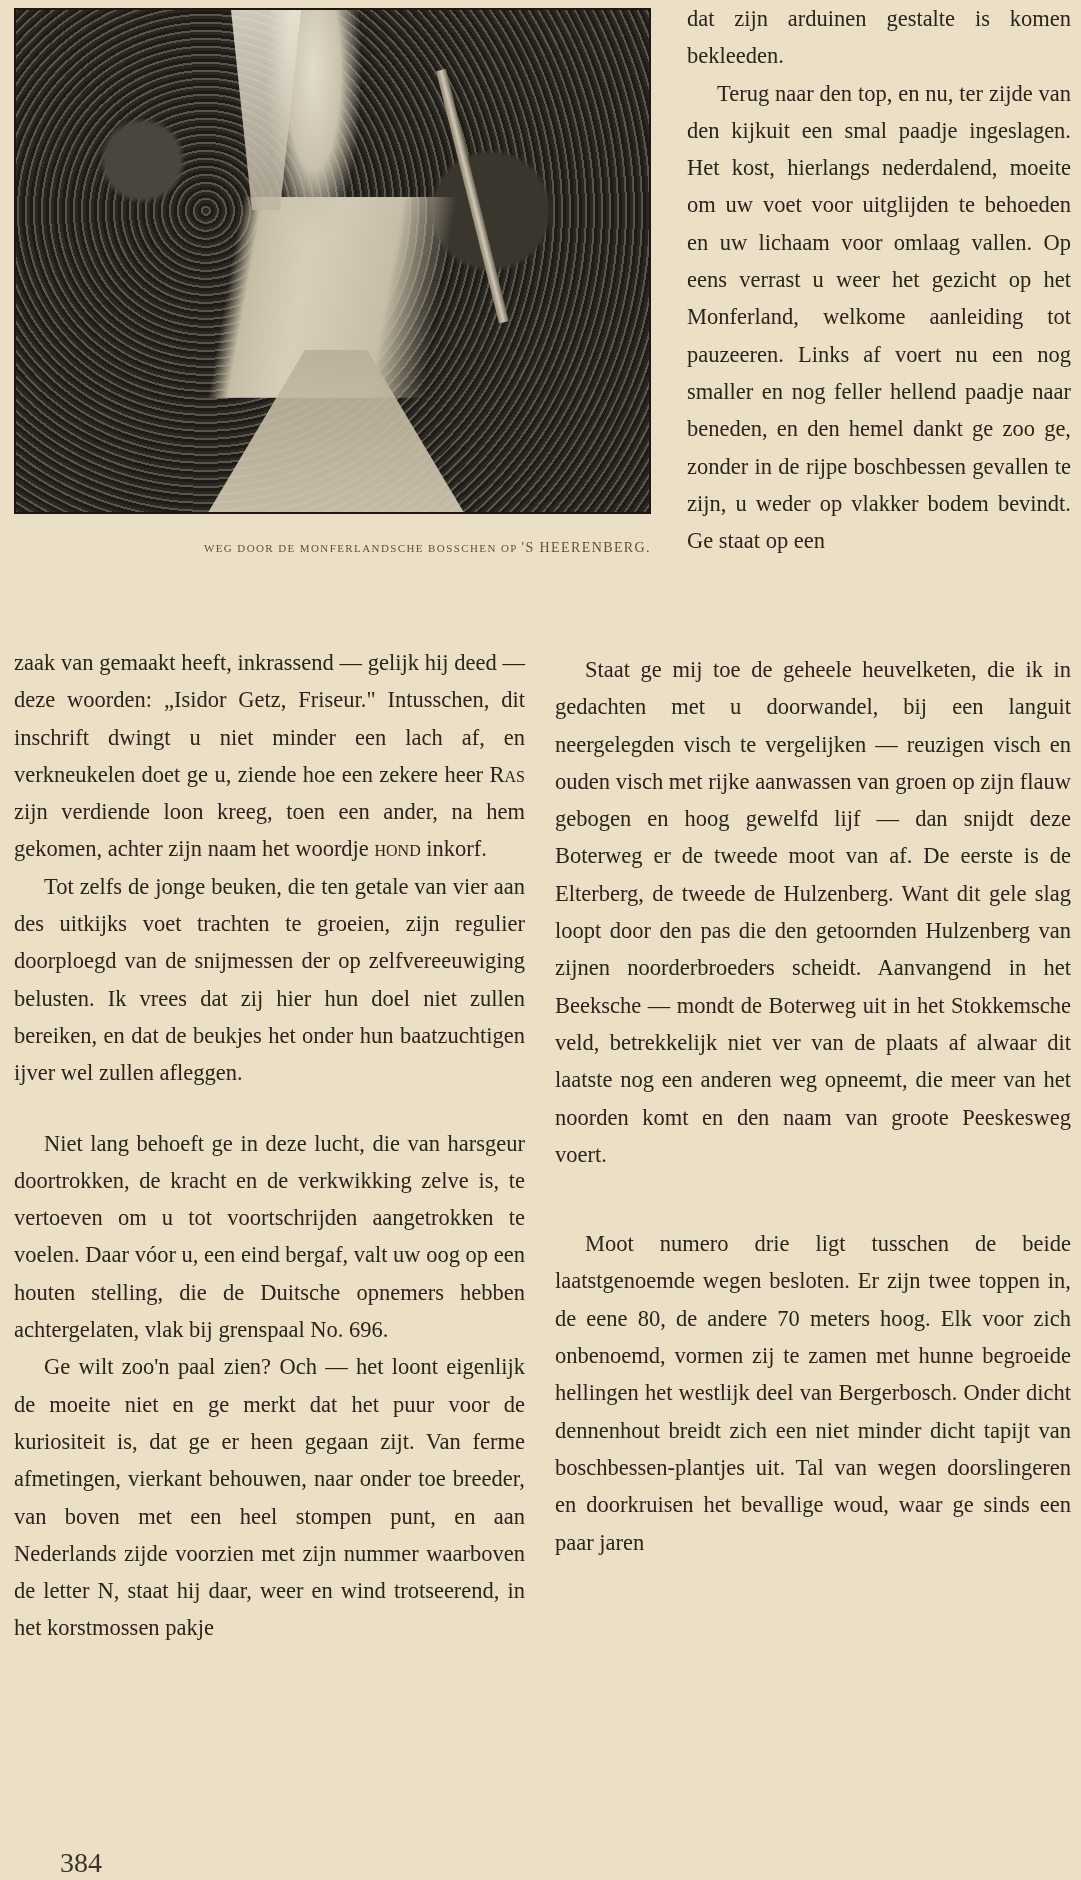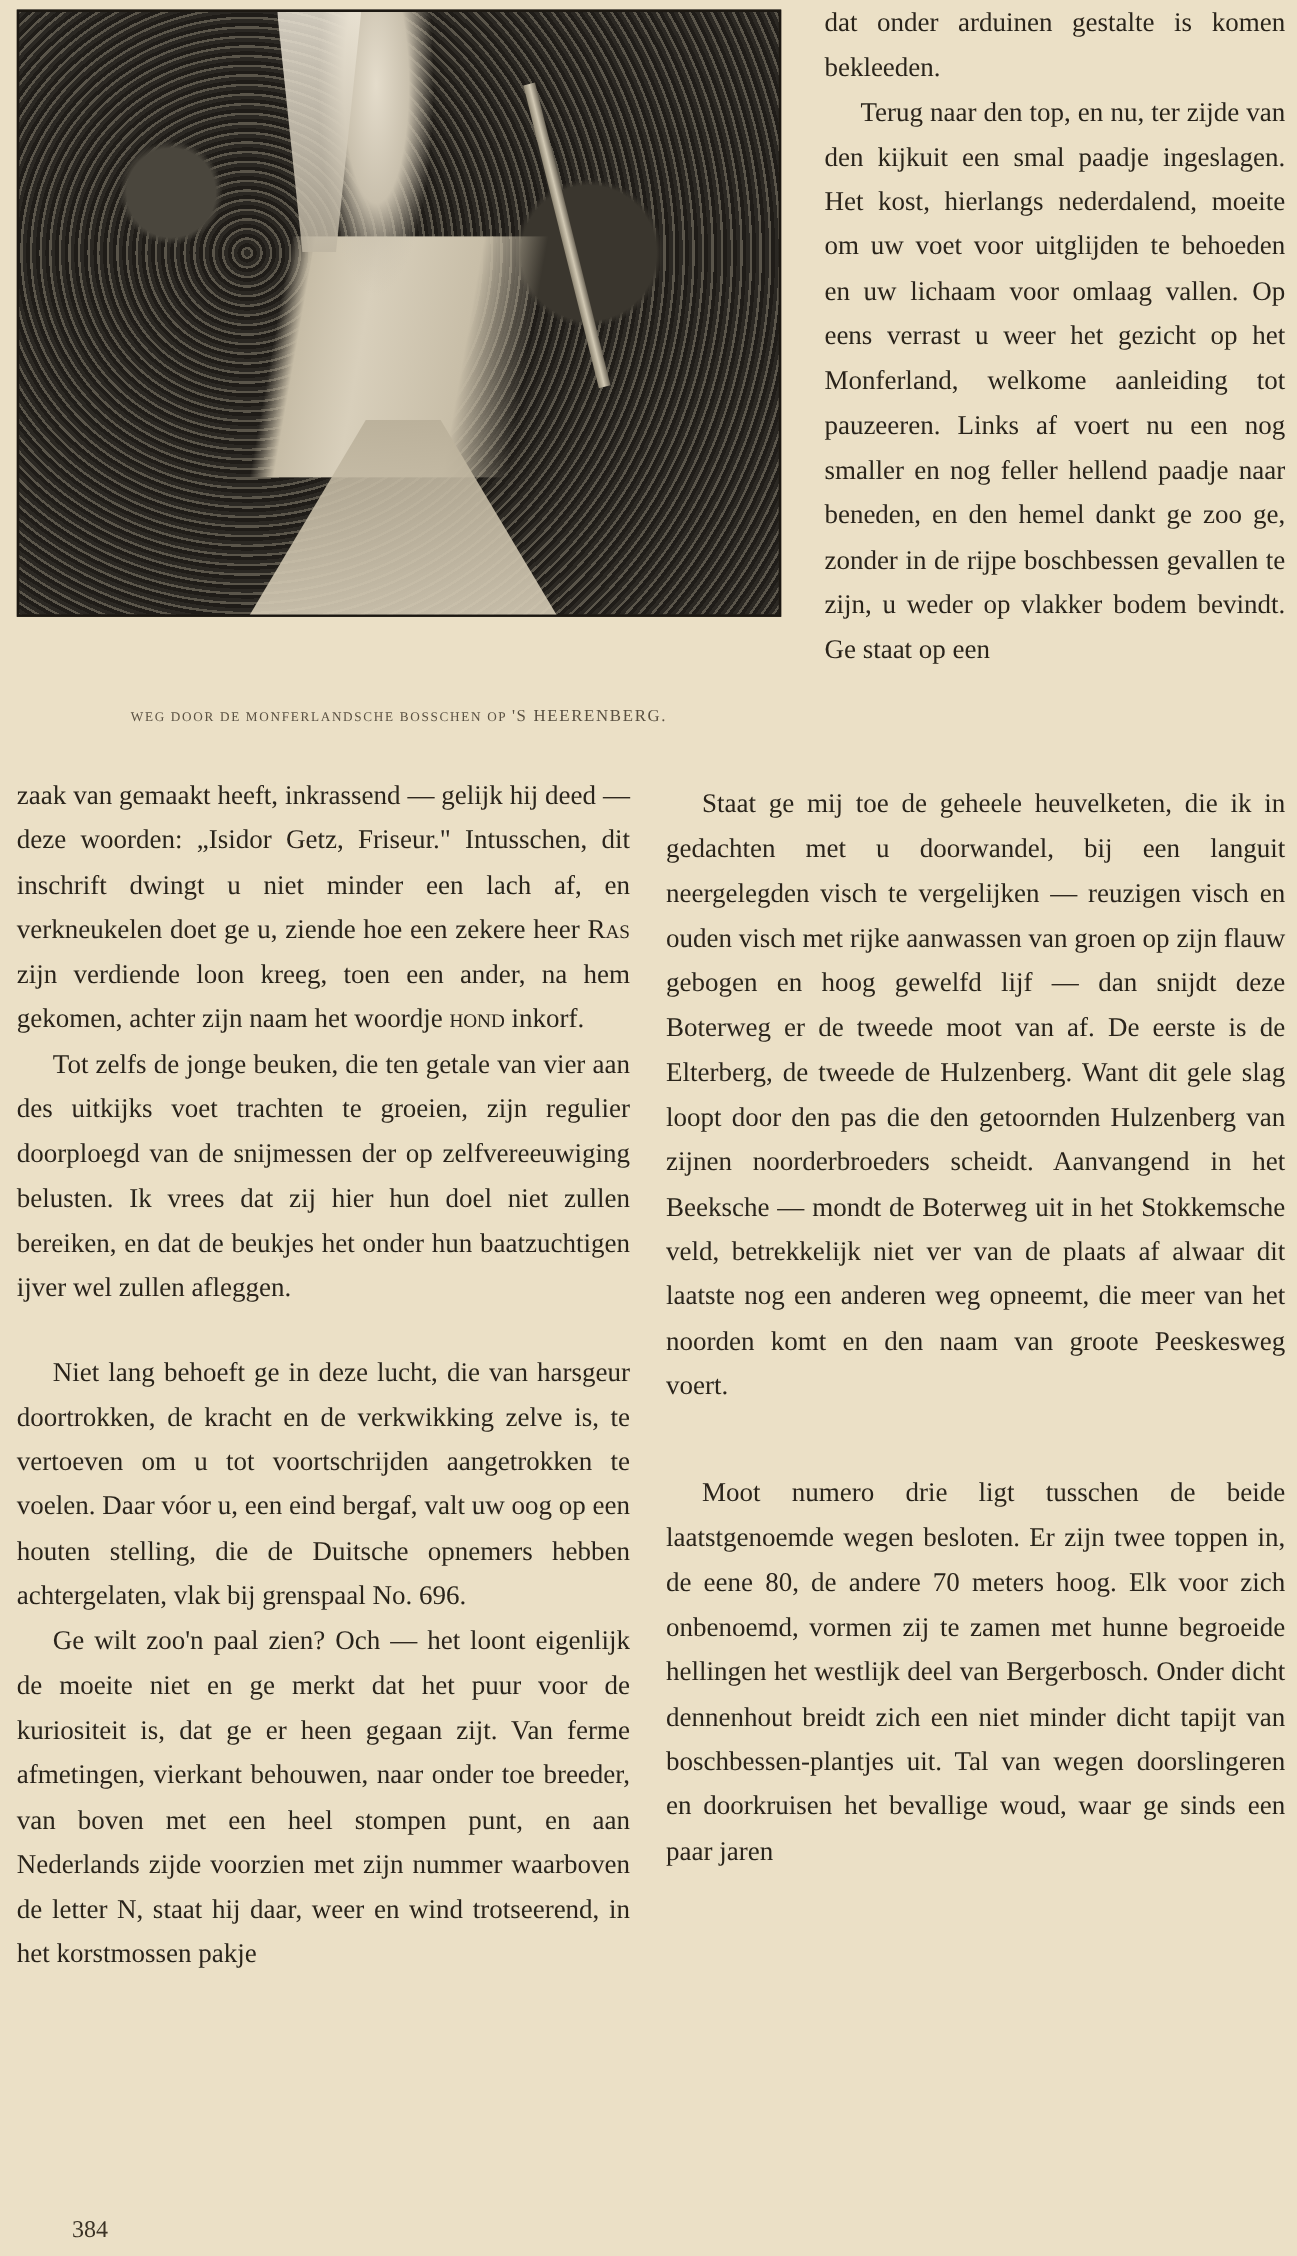--- a/index.html
+++ b/index.html
@@ -33,56 +33,56 @@
     background: linear-gradient(#ece5d6, #bdb4a1);
     clip-path: polygon(0 0, 100% 0, 70% 100%, 30% 100%);
     opacity: .85;
   }
   .photo .birch {
     position: absolute; left: 420px; top: 60px; width: 10px; height: 260px;
     background: linear-gradient(90deg, #8e8673, #d1c8b3, #6f685a);
     transform: rotate(-14deg); transform-origin: top;
   }
   .caption {
-    position: absolute; left: 14px; top: 590px; width: 637px;
-    text-align: center; font-size: 11px; letter-spacing: 1.4px;
+    position: absolute; left: 14px; top: 540px; width: 637px;
+    text-align: right; font-size: 11px; letter-spacing: 1.4px;
     color: #5a5142; text-transform: uppercase;
   }
   .caption .big { font-size: 14px; }
   .col {
     position: absolute;
     font-size: 22.5px; line-height: 37.3px;
     text-align: justify;
   }
   .col p { margin: 0; text-indent: 0; }
   .col p.indent { text-indent: 30px; }
   .col p.gap { margin-top: 33px; }
   .col-right-top { left: 687px; top: 0px; width: 384px; }
   .col-left { left: 14px; top: 644px; width: 511px; }
   .col-right { left: 555px; top: 618px; width: 516px; }
   .sc { font-variant: small-caps; }
   .pagenum {
-    position: absolute; left: 60px; top: 1847px; font-size: 20px; color: #3b3326;
+    position: absolute; left: 60px; top: 1847px; font-size: 28px; color: #3b3326;
   }
 </style>
 </head>
 <body>
 
 <div class="photo">
   <div class="sky"></div>
   <div class="birch"></div>
   <div class="path"></div>
 </div>
 
 <div class="caption">
   <span>Weg door de Monferlandsche bosschen op </span><span class="big">'s Heerenberg.</span>
 </div>
 
 <div class="col col-right-top">
-  <p>dat onder arduinen gestalte is komen bekleeden.</p>
+  <p>dat zijn arduinen gestalte is komen bekleeden.</p>
   <p class="indent">Terug naar den top, en nu, ter zijde van den kijkuit een smal paadje ingeslagen. Het kost, hierlangs nederdalend, moeite om uw voet voor uitglijden te behoeden en uw lichaam voor omlaag vallen. Op eens verrast u weer het gezicht op het Monferland, welkome aanleiding tot pauzeeren. Links af voert nu een nog smaller en nog feller hellend paadje naar beneden, en den hemel dankt ge zoo ge, zonder in de rijpe boschbessen gevallen te zijn, u weder op vlakker bodem bevindt. Ge staat op een</p>
 </div>
 
 <div class="col col-left">
   <p><span>zaak van gemaakt heeft, inkrassend — gelijk hij deed — deze woorden: „Isidor Getz, Friseur." Intusschen, dit inschrift dwingt u niet minder een lach af, en verkneukelen doet ge u, ziende hoe een zekere heer </span><span class="sc">Ras</span><span> zijn verdiende loon kreeg, toen een ander, na hem gekomen, achter zijn naam het woordje </span><span class="sc">hond</span><span> inkorf.</span></p>
   <p class="indent">Tot zelfs de jonge beuken, die ten getale van vier aan des uitkijks voet trachten te groeien, zijn regulier doorploegd van de snijmessen der op zelfvereeuwiging belusten. Ik vrees dat zij hier hun doel niet zullen bereiken, en dat de beukjes het onder hun baatzuchtigen ijver wel zullen afleggen.</p>
   <p class="indent gap">Niet lang behoeft ge in deze lucht, die van harsgeur doortrokken, de kracht en de verkwikking zelve is, te vertoeven om u tot voortschrijden aangetrokken te voelen. Daar vóor u, een eind bergaf, valt uw oog op een houten stelling, die de Duitsche opnemers hebben achtergelaten, vlak bij grenspaal No. 696.</p>
   <p class="indent">Ge wilt zoo'n paal zien? Och — het loont eigenlijk de moeite niet en ge merkt dat het puur voor de kuriositeit is, dat ge er heen gegaan zijt. Van ferme afmetingen, vierkant behouwen, naar onder toe breeder, van boven met een heel stompen punt, en aan Nederlands zijde voorzien met zijn nummer waarboven de letter N, staat hij daar, weer en wind trotseerend, in het korstmossen pakje</p>
 </div>
 

